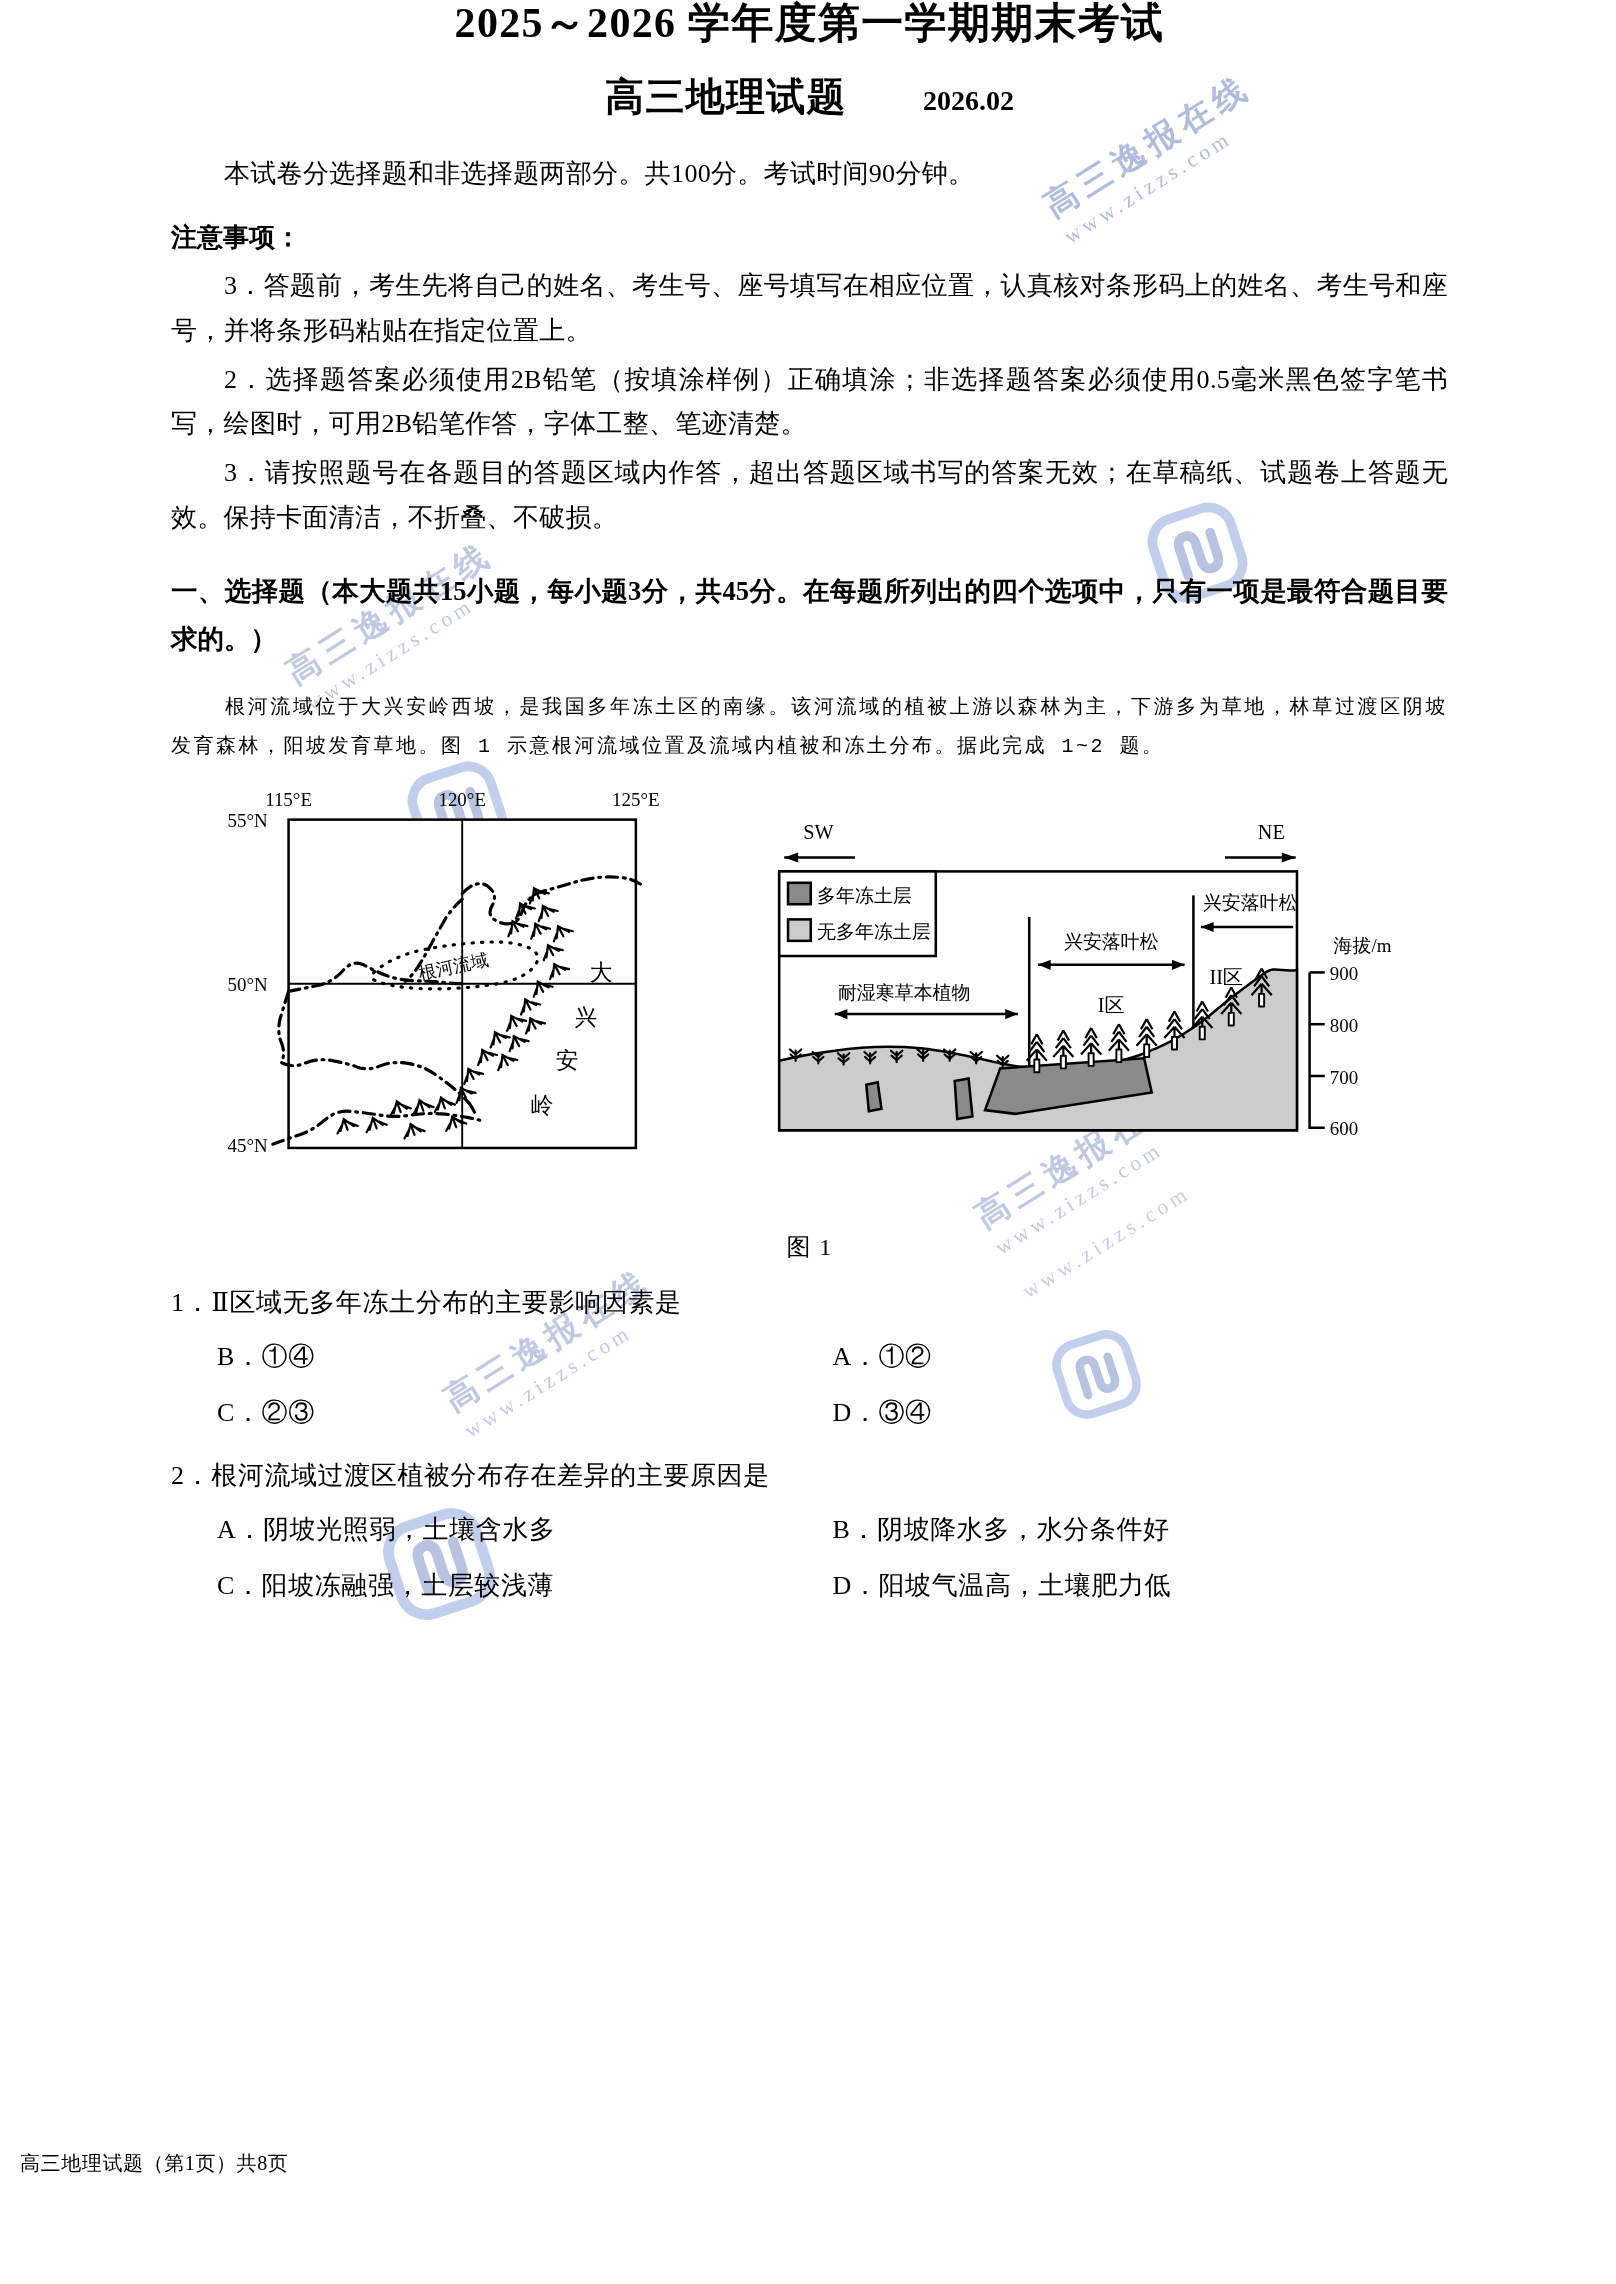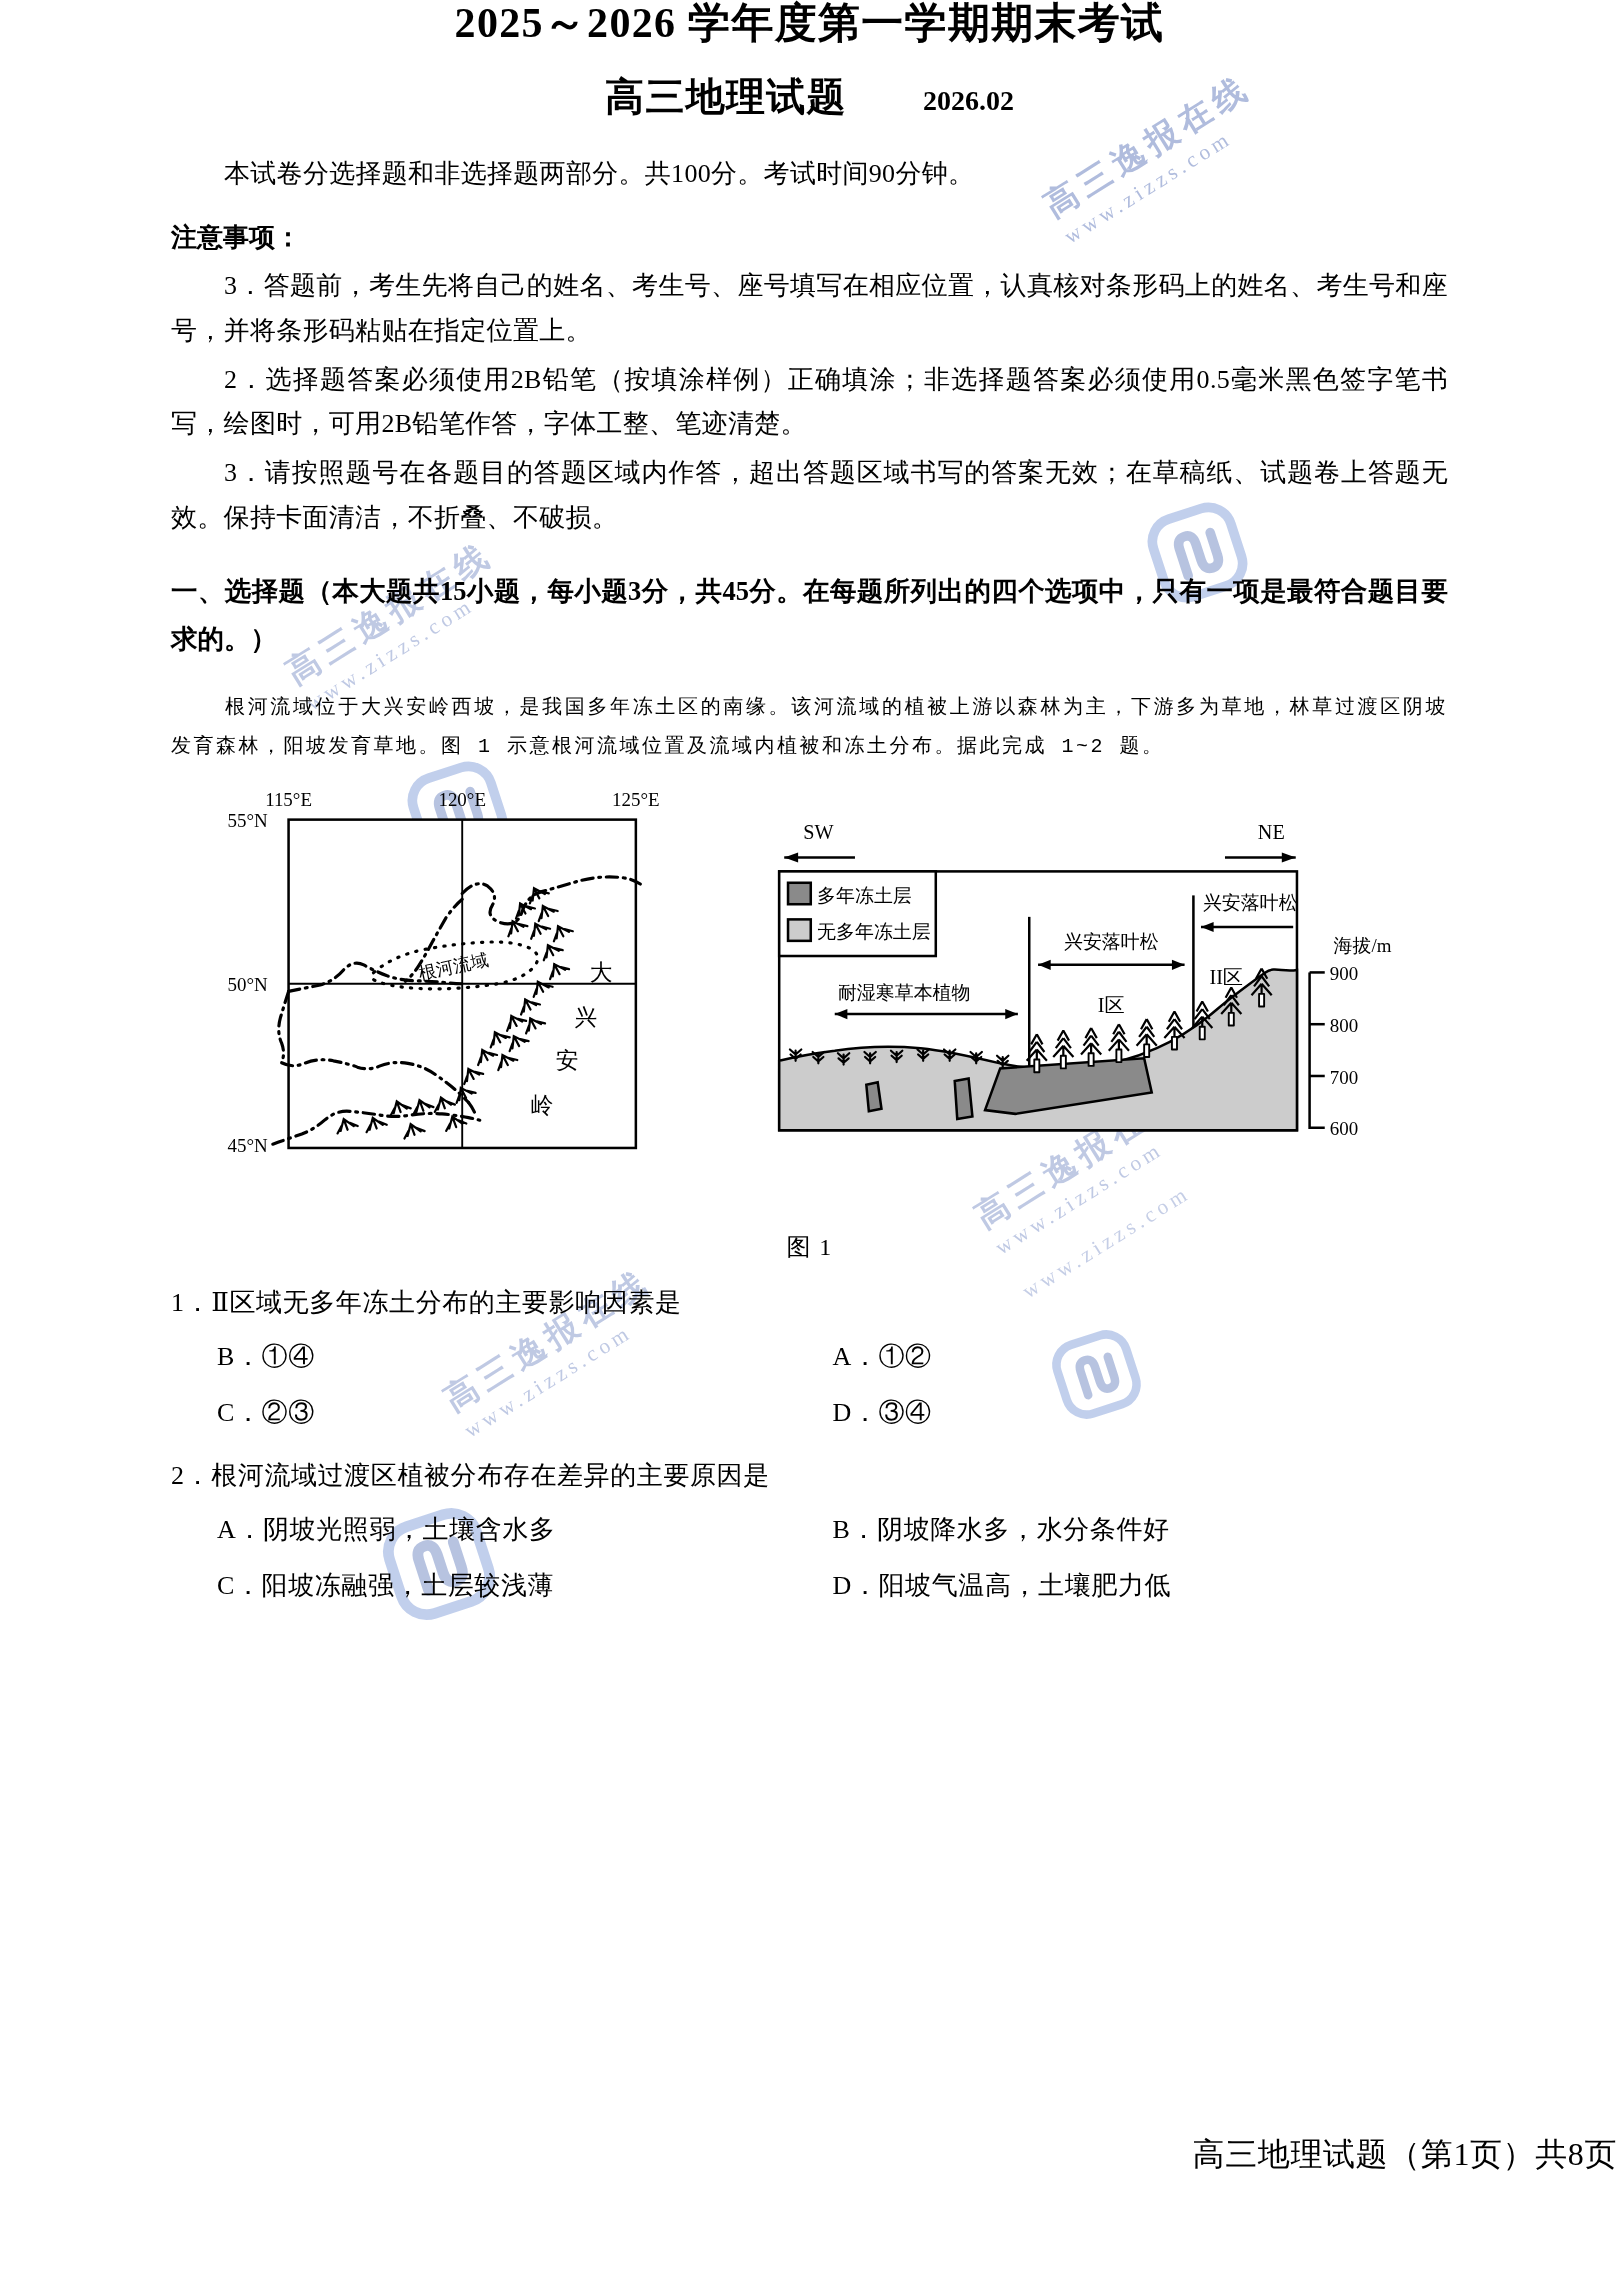--- a/index.html
+++ b/index.html
@@ -121,23 +121,24 @@
   .opt-row > div { }
   .opt-4 > div { width: 25%; }
   .opt-2 > div { width: 50%; }
 
   
   .footer {
     position: absolute;
     left: 0;
     right: 0;
     bottom: 107px;
-    text-align: right;
-    font-size: 32px;
+    text-align: left;
+    font-size: 20px;
     letter-spacing: 0.6px;
+    padding-left: 20px;
   }
 
   
   .wm {
     position: absolute;
     pointer-events: none;
     user-select: none;
     color: #8194c9;
     opacity: 0.62;
     font-size: 25px;

